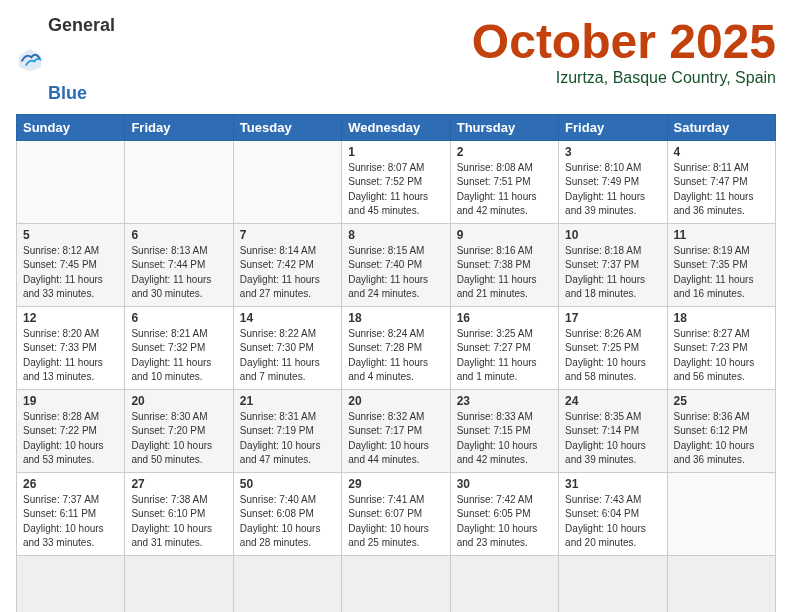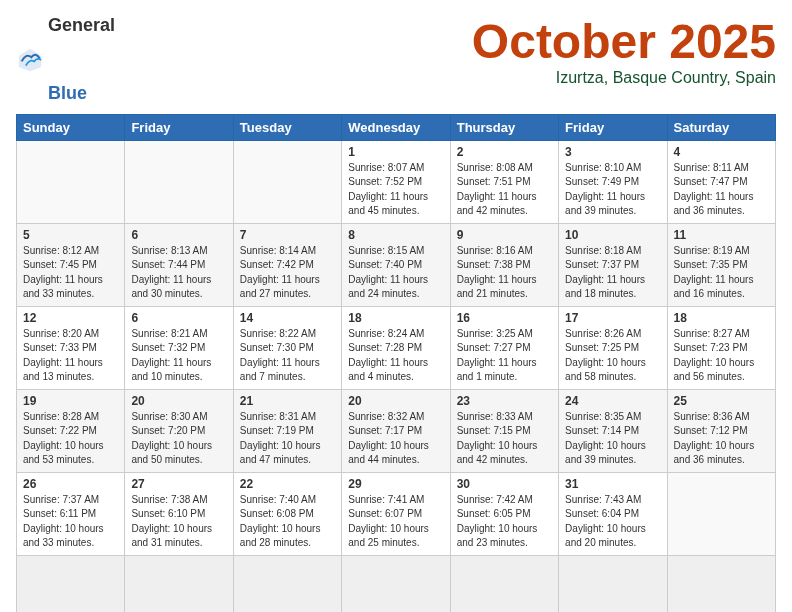--- a/index.html
+++ b/index.html
@@ -315,42 +315,42 @@
           <td>
             <div class="day-number">24</div>
             <div class="day-info">Sunrise: 8:35 AM
 Sunset: 7:14 PM
 Daylight: 10 hours
 and 39 minutes.</div>
           </td>
           <td>
             <div class="day-number">25</div>
             <div class="day-info">Sunrise: 8:36 AM
-Sunset: 7:12 PM
+Sunset: 6:12 PM
 Daylight: 10 hours
 and 36 minutes.</div>
           </td>
         </tr>
         <tr>
           <td>
             <div class="day-number">26</div>
             <div class="day-info">Sunrise: 7:37 AM
 Sunset: 6:11 PM
 Daylight: 10 hours
 and 33 minutes.</div>
           </td>
           <td>
             <div class="day-number">27</div>
             <div class="day-info">Sunrise: 7:38 AM
 Sunset: 6:10 PM
 Daylight: 10 hours
 and 31 minutes.</div>
           </td>
           <td>
-            <div class="day-number">22</div>
+            <div class="day-number">50</div>
             <div class="day-info">Sunrise: 7:40 AM
 Sunset: 6:08 PM
 Daylight: 10 hours
 and 28 minutes.</div>
           </td>
           <td>
             <div class="day-number">29</div>
             <div class="day-info">Sunrise: 7:41 AM
 Sunset: 6:07 PM
 Daylight: 10 hours

